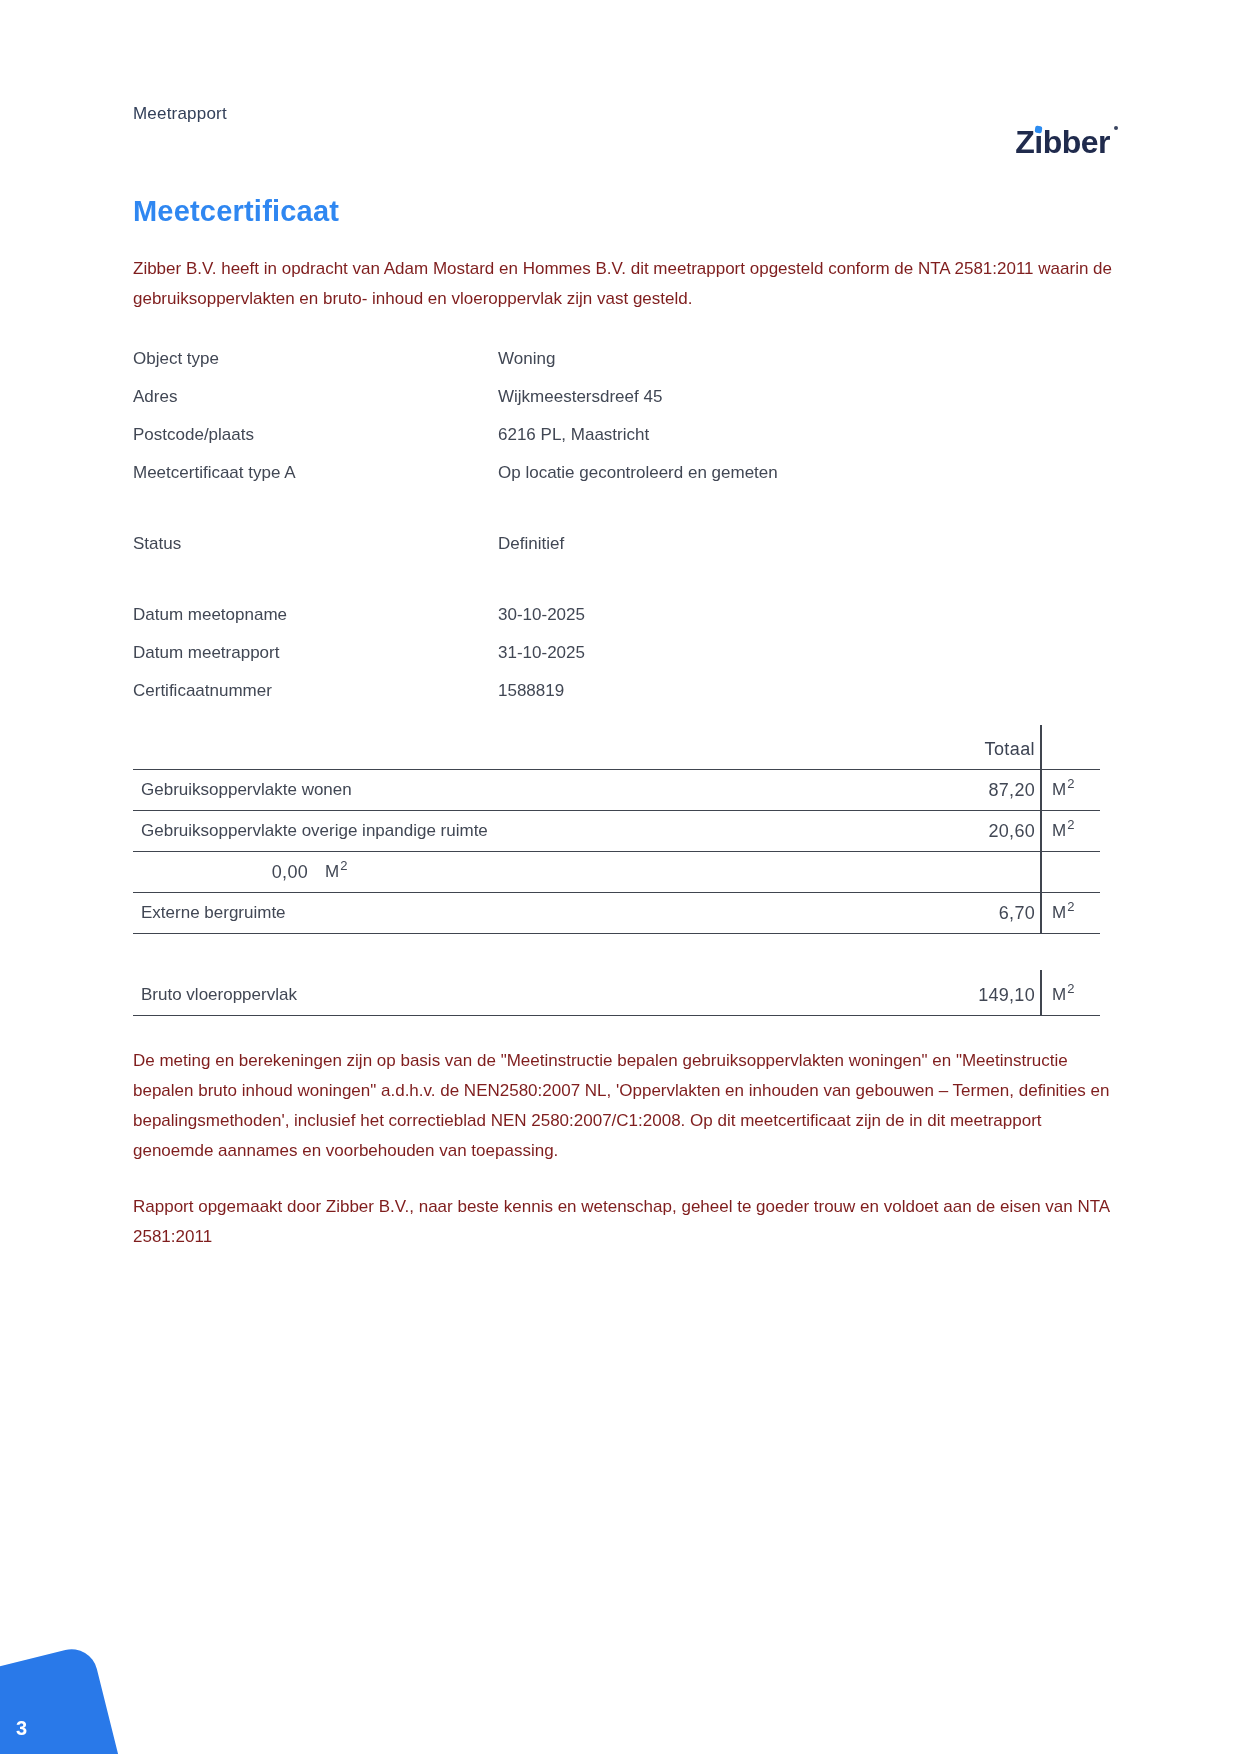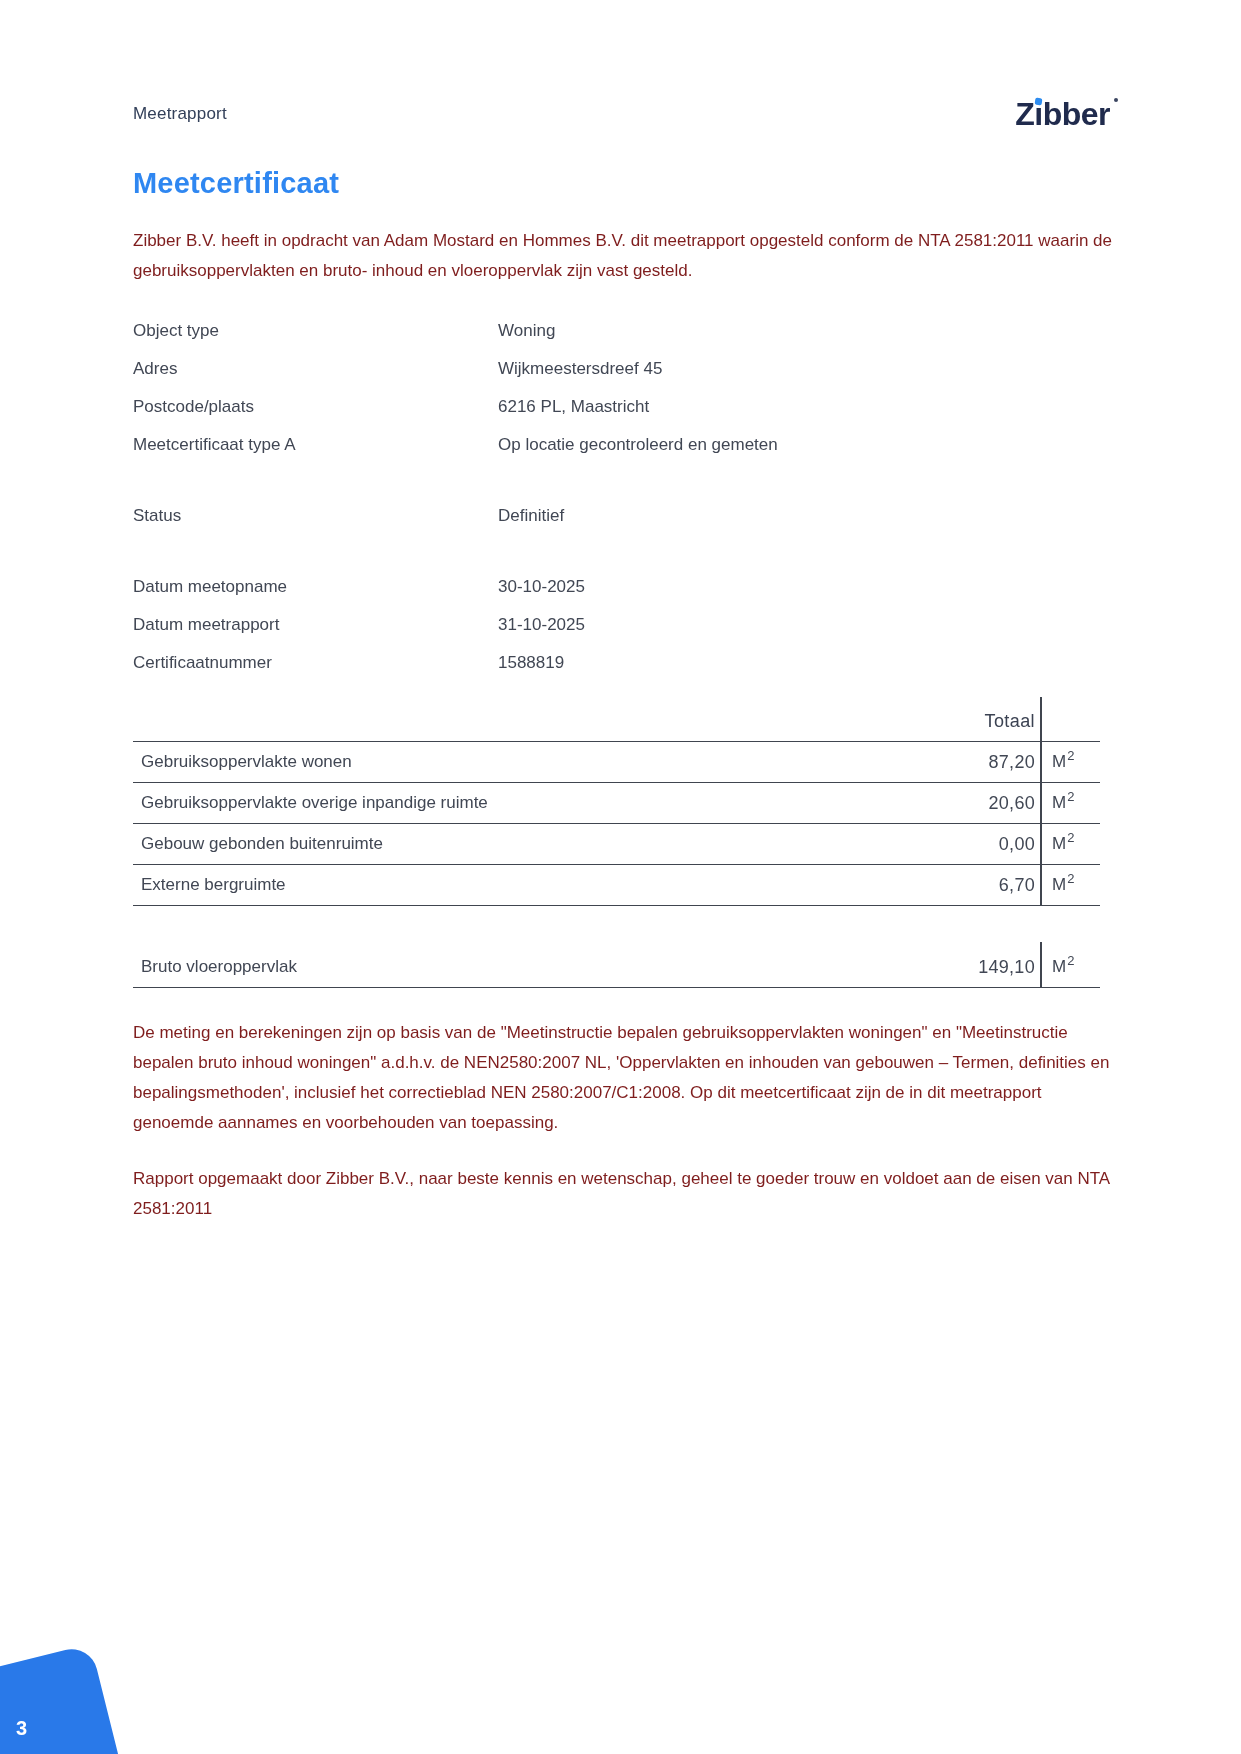--- a/index.html
+++ b/index.html
@@ -9,21 +9,21 @@
     font-family:"Liberation Sans", sans-serif;
     color:#414754;
     position:relative;
     overflow:hidden;
   }
   .content { padding:96px 0 0 133px; width:1110px; }
 
   
   .topbar { display:flex; justify-content:space-between; align-items:flex-start; width:985px; }
   .doc-label { font-size:17px; color:#33405a; font-weight:500; letter-spacing:.2px; padding-top:8px; }
-  .logo { font-size:32px; font-weight:800; color:#202b4d; letter-spacing:-0.5px; position:relative; padding-right:8px; }
+  .logo { font-size:32px; font-weight:800; color:#202b4d; letter-spacing:-0.5px; position:relative; padding-right:8px;margin-top:28px; }
   .logo .i-wrap { position:relative; display:inline-block; }
   .logo .i-dot { position:absolute; left:1px; top:2px; width:7px; height:7px; background:#2d8cf0; border-radius:2px; transform:rotate(8deg); }
   .logo .tm-dot { position:absolute; right:0; top:2px; width:4px; height:4px; background:#3a4560; border-radius:50%; }
 
   
   .title { margin-top:34px; font-size:29px; font-weight:700; color:#2f87f1; letter-spacing:.2px; }
 
   
   .para { width:990px; font-size:17px; line-height:30px; color:#7f1d1d; }
   .intro { margin-top:26px; }
@@ -122,21 +122,20 @@
       <span class="tl">Gebruiksoppervlakte wonen</span>
       <span class="tv">87,20</span>
       <span class="tu"><span>M</span><span class="sup">2</span></span>
     </div>
     <div class="trow">
       <span class="tl">Gebruiksoppervlakte overige inpandige ruimte</span>
       <span class="tv">20,60</span>
       <span class="tu"><span>M</span><span class="sup">2</span></span>
     </div>
     <div class="trow">
-      <span class="tl">Gebouw gebonden buitenruimte</span>
       <span class="tv">0,00</span>
       <span class="tu"><span>M</span><span class="sup">2</span></span>
     </div>
     <div class="trow">
       <span class="tl">Externe bergruimte</span>
       <span class="tv">6,70</span>
       <span class="tu"><span>M</span><span class="sup">2</span></span>
     </div>
   </div>
 

